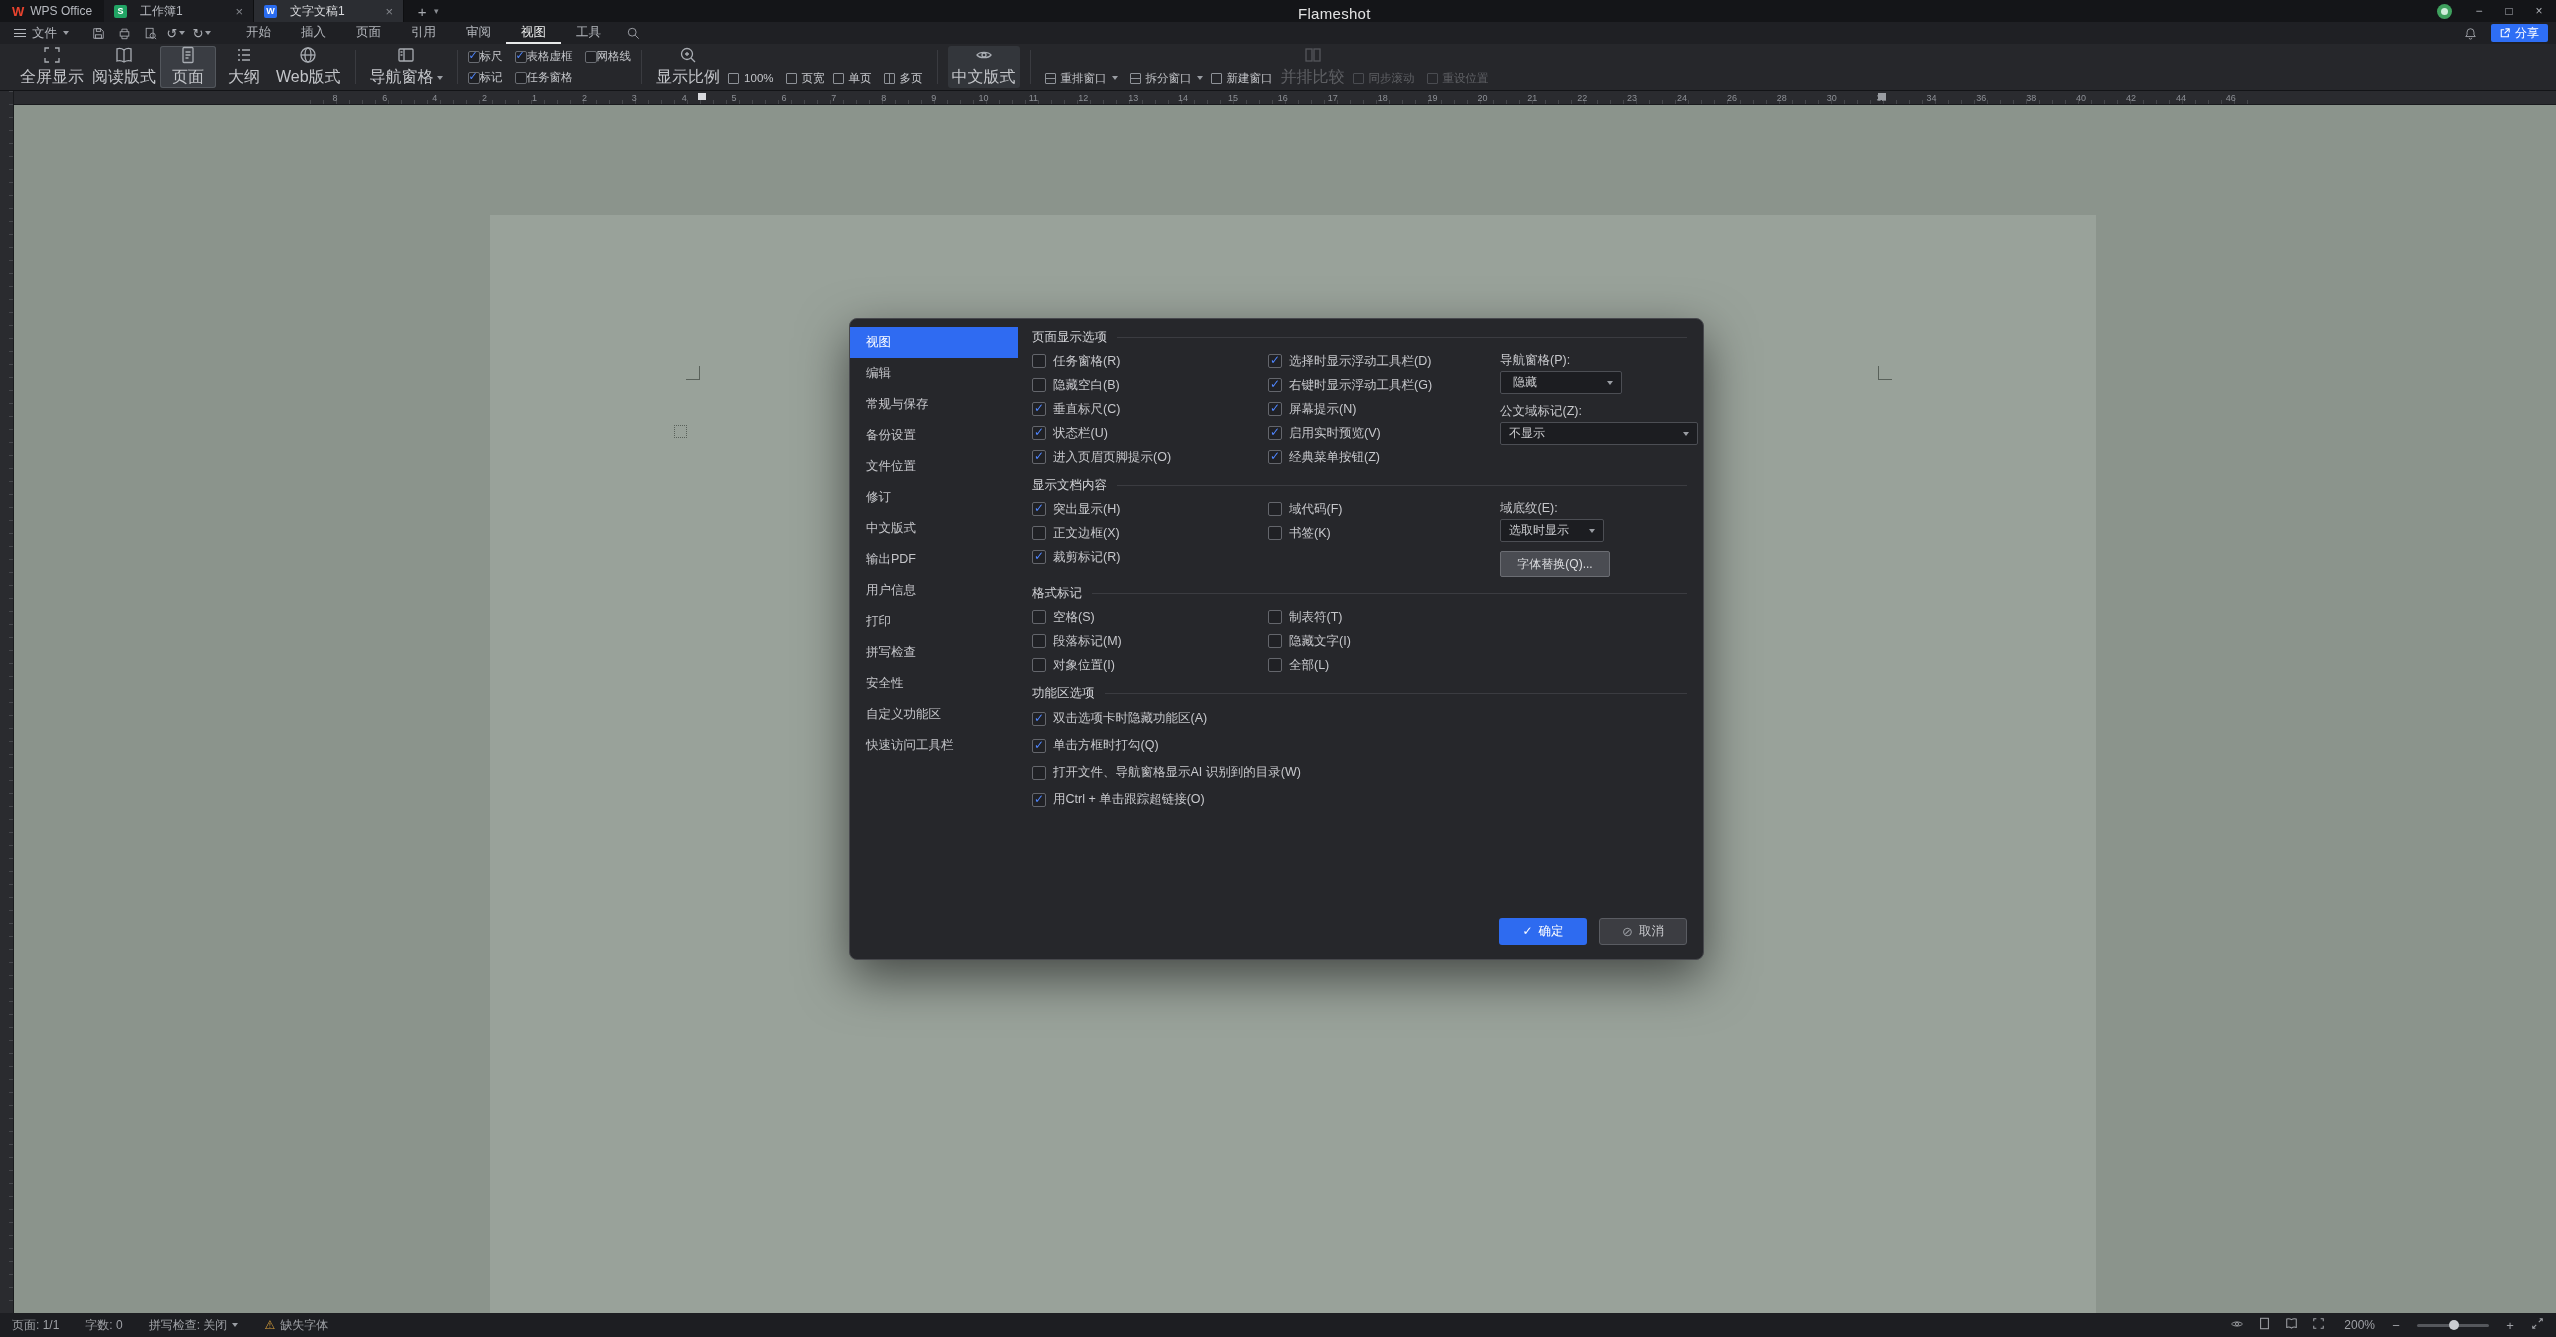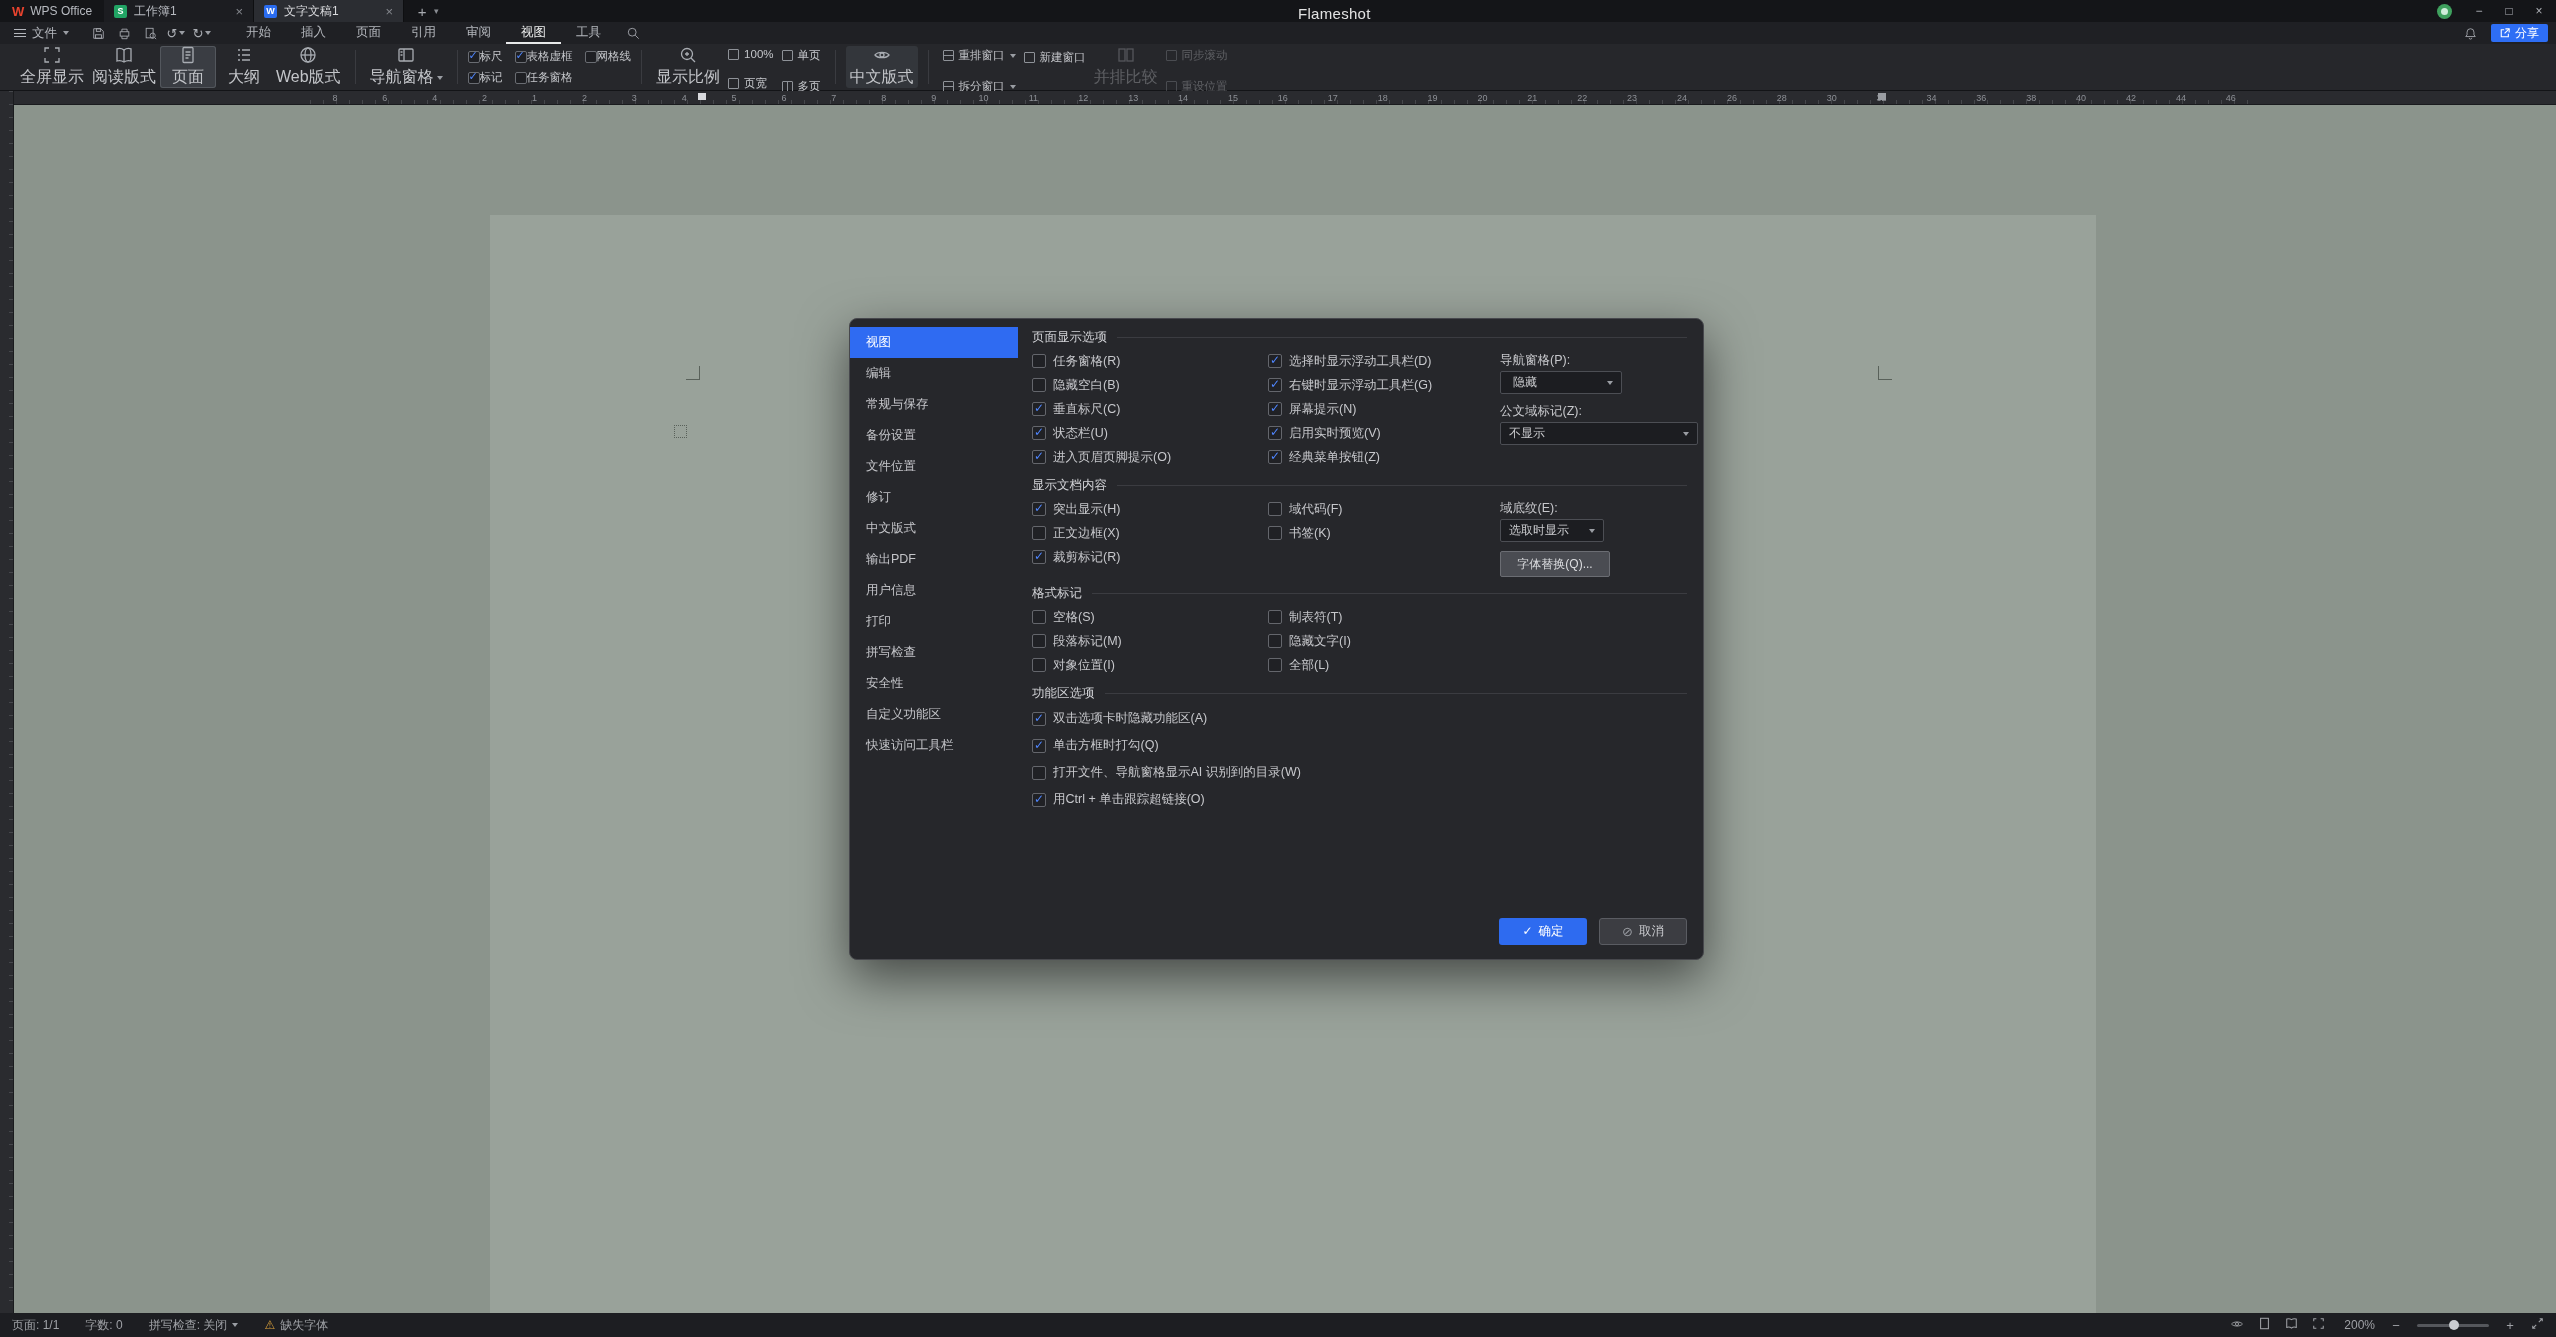--- a/index.html
+++ b/index.html
@@ -9,21 +9,21 @@
     background:#8b948c; overflow:hidden; position:relative;
     -webkit-font-smoothing:antialiased;
   }
   .screen { position:absolute; inset:0; }
 
   
   .titlebar { position:absolute; top:0; left:0; right:0; height:22px;
     background:#141518; display:flex; align-items:center; color:#b7bac0; font-size:12px; }
   .apptab { display:flex; align-items:center; gap:6px; padding:0 12px; height:22px; }
   .wlogo::before { content:"W"; color:#e8432e; font-weight:bold; font-size:13px; }
-  .doctab { display:flex; align-items:center; gap:7px; padding:0 10px; height:22px;
+  .doctab { display:flex; align-items:center; gap:13px; padding:0 10px; height:22px;
     min-width:150px; background:#1c1d21; border-right:1px solid #0e0f11; }
   .doctab.active { background:#2b2d32; color:#dadbde; }
   .tabicon { width:13px; height:13px; border-radius:2px; display:inline-flex;
     align-items:center; justify-content:center; font-size:9px; color:#fff; font-weight:bold; }
   .tabicon.sheet { background:#21a464; } .tabicon.sheet::before{content:"S";}
   .tabicon.doc { background:#2a6cf0; } .tabicon.doc::before{content:"W";}
   .doctab-label { flex:1; }
   .tabclose { color:#84878d; font-size:13px; line-height:1; }
   .newtab { width:20px; height:20px; display:flex; align-items:center; justify-content:center;
     color:#a7aab0; font-size:15px; margin-left:8px; }
@@ -67,21 +67,21 @@
   .bigbtn.active { background:#3a3d43; box-shadow:inset 0 0 0 1px #53575d; }
   .bigbtn.glow { background:#33363b; }
   .disabled { opacity:.35; }
   .blabel { display:flex; align-items:center; gap:3px; white-space:nowrap; }
   .checkgrid { display:grid; grid-template-rows:18px 18px; grid-auto-flow:column; column-gap:12px; row-gap:3px; }
   .rcheck { display:flex; align-items:center; font-size:11.5px; white-space:nowrap; }
   .cbx { width:12px; height:12px; border:1px solid #696c72; border-radius:2px; background:#1e1f23;
     position:relative; flex:none; }
   .cbx.on::after { content:"✓"; position:absolute; left:0px; top:-2.5px; font-size:11px;
     font-weight:bold; color:#4f86ff; }
-  .smallcol { display:flex; flex-direction:column; gap:16px; height:40px; justify-content:flex-start; padding-top:1px; }
+  .smallcol { display:flex; gap:4px; height:40px; justify-content:flex-start; padding-top:1px;align-items:flex-end; }
   .smallbtn { display:flex; align-items:center; gap:5px; font-size:11.5px; height:18px;
     padding:0 4px; white-space:nowrap; color:#c3c5c9; }
   .msq { width:11px; height:11px; border:1px solid #8e9298; border-radius:1px; flex:none; position:relative; }
   .msq.split::after { content:""; position:absolute; left:0; right:0; top:4px; height:1px; background:#8e9298; }
   .msq.dbl::after { content:""; position:absolute; left:4px; top:0; bottom:0; width:1px; background:#8e9298; }
 
   
   .ruler { position:absolute; top:91px; left:14px; right:0; height:14px; background:#2a2b2f;
     border-bottom:1px solid #1a1b1e; }
   .ruler-nums { position:absolute; left:296px; right:300px; top:0; bottom:0; display:flex;

